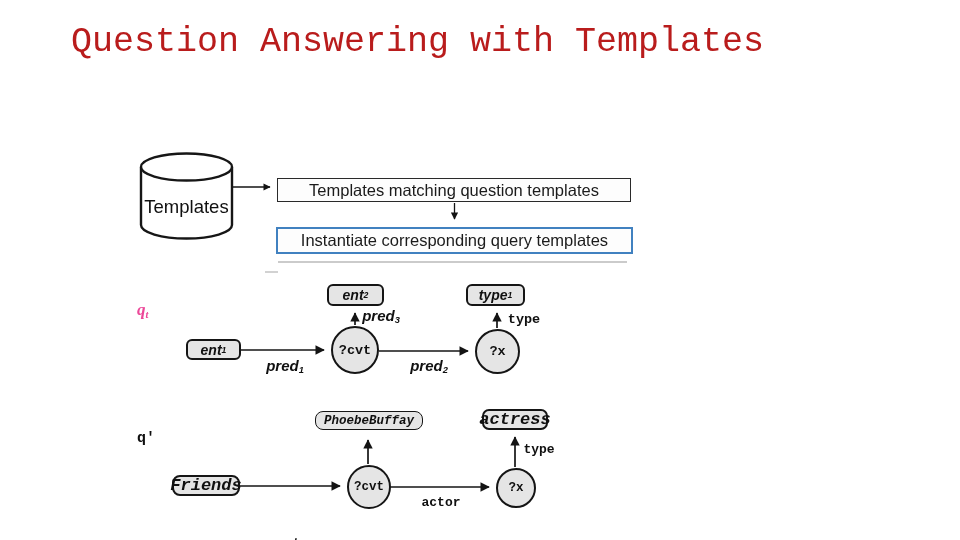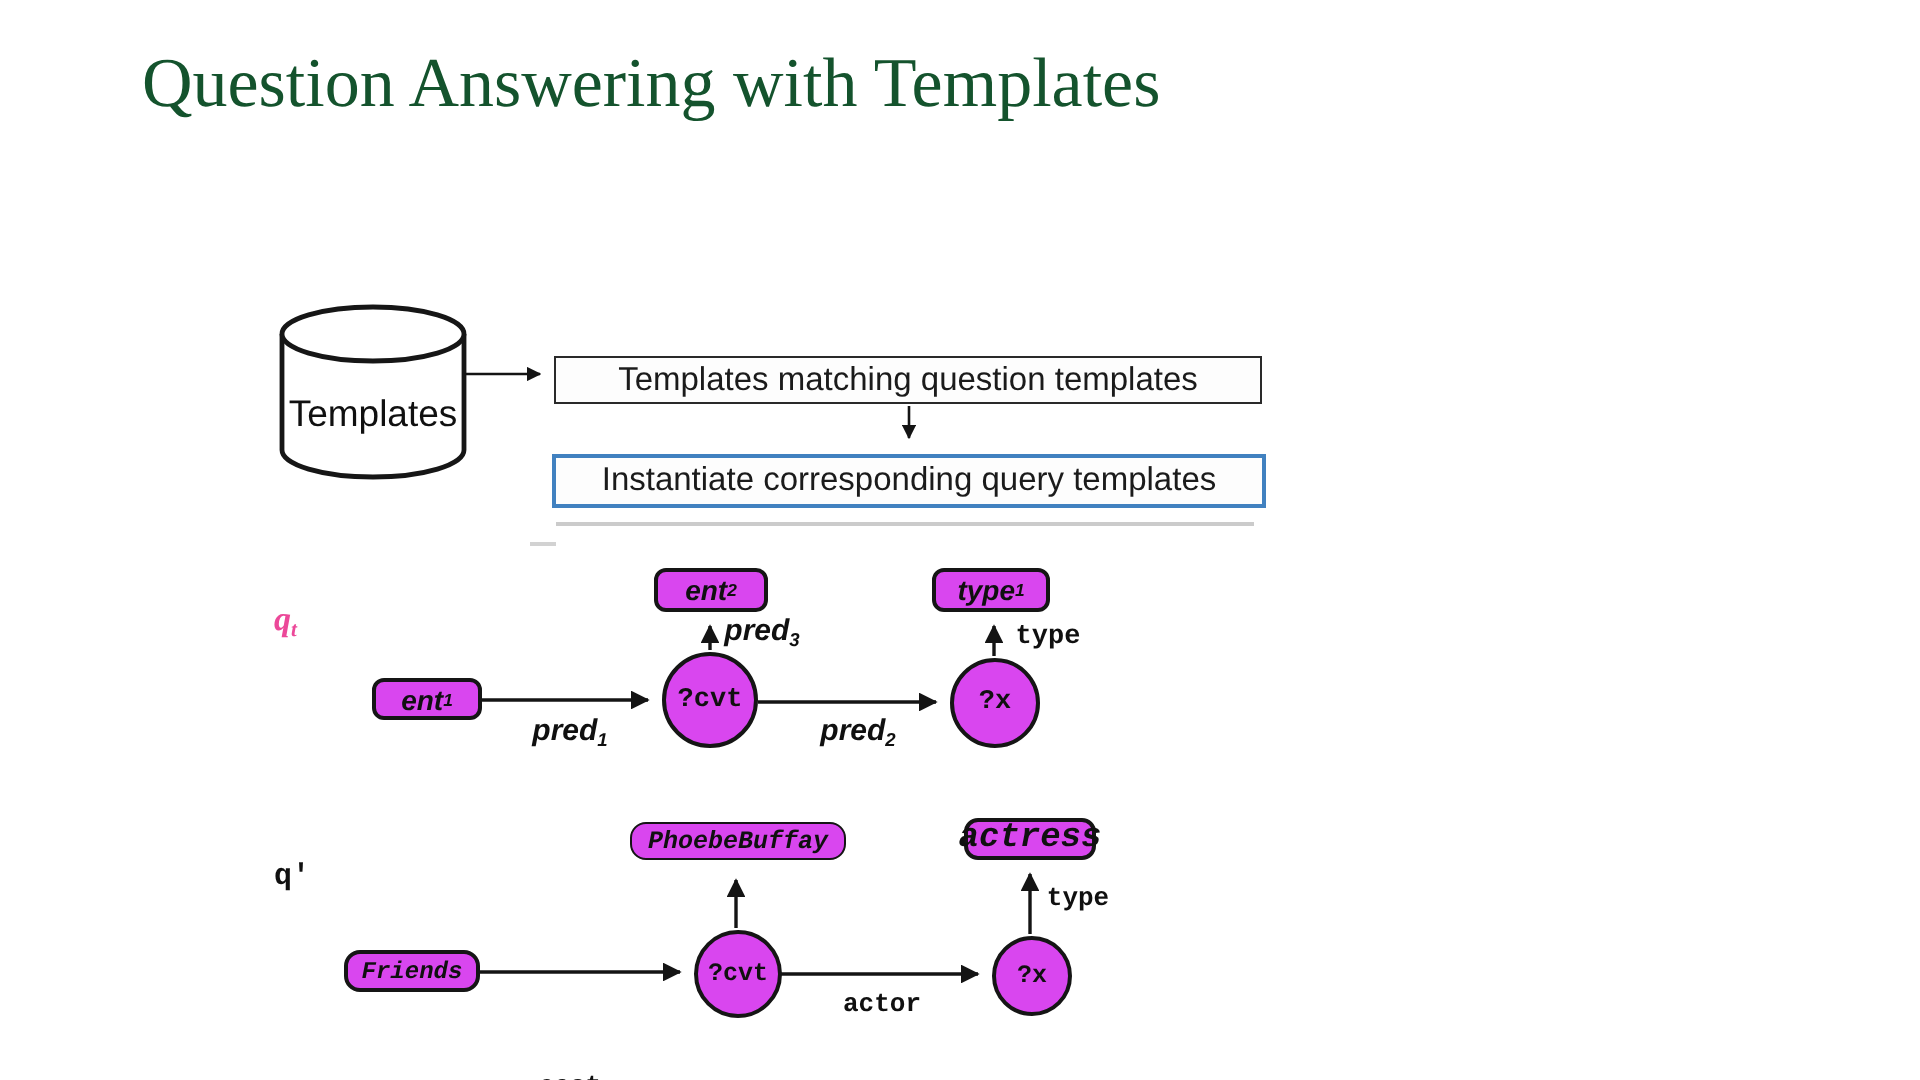--- a/index.html
+++ b/index.html
@@ -4,22 +4,22 @@
 <style>
   html,body { margin:0; padding:0; background:#fff; }
   .slide {
     position:relative; width:960px; height:540px; background:#ffffff;
     font-family:"Liberation Sans", sans-serif; overflow:hidden;
   }
   svg.layer { position:absolute; left:0; top:0; width:960px; height:540px; }
 
   .title {
     position:absolute; left:71px; top:22px; margin:0;
-    font-size:35px; font-weight:400; color:#14532d; letter-spacing:0px;
-    font-family:Liberation Serif, serif; white-space:nowrap;text-align:right;
+    font-size:35px; font-weight:400; color:#b91c1c; letter-spacing:0px;
+    font-family:Liberation Mono, monospace; white-space:nowrap;text-align:right;
   }
   .question {
     position:absolute; left:103px; top:105px;
     font-size:19px; color:#131313; letter-spacing:0.3px; white-space:nowrap;
   }
 
   .cyl-label {
     position:absolute; left:141px; top:196px; width:91px; text-align:center;
     font-size:18.5px; color:#101010;
   }
@@ -27,21 +27,21 @@
   .flowbox {
     position:absolute; background:#fdfdfd; text-align:center; color:#1b1b1b;
     font-size:16.5px; white-space:nowrap;
   }
   .step1 { left:277px; top:178px; width:352px; height:22px; line-height:22px; border:1.5px solid #2a2a2a; }
   .step2 { left:276px; top:227px; width:353px; height:23px; line-height:23px; border:2px solid #4181c0; }
   .shadow-line { position:absolute; left:278px; top:261px; width:349px; height:2px; background:#cbcbcb; }
   .shadow-dash { position:absolute; left:265px; top:271px; width:13px; height:2px; background:#d2d2d2; }
 
   .node {
-    position:absolute; background:#d946ef; border:2px solid #151515;
+    position:absolute; background:#e5e5e5; border:2px solid #151515;
     display:flex; align-items:center; justify-content:center; white-space:nowrap;
   }
   .rect { border-radius:6px;font-style:italic; }
   .circ { border-radius:50%; }
 
   .it  { font-family:"Liberation Sans", sans-serif; font-style:italic; font-weight:bold; color:#101010; }
   .mo  { font-family:"Liberation Mono","DejaVu Sans Mono", monospace; font-weight:bold; color:#101010; }
   .sb  { font-size:0.62em; vertical-align:-0.28em; }
 
   .elbl { position:absolute; transform:translate(-50%,-50%); white-space:nowrap; color:#101010; }
@@ -120,21 +120,21 @@
   <div class="elbl it" style="left:285px;top:366px;font-size:15px;"><span>pred</span><span class="sb">1</span></div>
 
   <div class="elbl it" style="left:381px;top:316px;font-size:15px;"><span>pred</span><span class="sb">3</span></div>
 
   <div class="elbl it" style="left:429px;top:366px;font-size:15px;"><span>pred</span><span class="sb">2</span></div>
 
   <div class="elbl mo" style="left:524px;top:319px;font-size:13.5px;">type</div>
 
   <div class="qname-i">q'</div>
 
-  <div class="node rect mo" style="left:172px;top:475px;width:64px;height:17px;font-size:12px;border-radius:8px;">Friends</div>
+  <div class="node rect mo" style="left:172px;top:475px;width:64px;height:17px;font-size:17px;border-radius:8px;">Friends</div>
 
   <div class="node rect mo" style="left:315px;top:411px;width:106px;height:17px;font-size:12.5px;border-radius:8px;border-width:1.6px;">PhoebeBuffay</div>
 
   <div class="node rect mo" style="left:482px;top:409px;width:62px;height:17px;font-size:17px;border-radius:7px;">actress</div>
 
   <div class="node circ mo" style="left:347px;top:465px;width:40px;height:40px;font-size:12.5px;">?cvt</div>
 
   <div class="node circ mo" style="left:496px;top:468px;width:36px;height:36px;font-size:12.5px;">?x</div>
 
   <div class="elbl mo" style="left:285px;top:503px;font-size:13px;margin-top:40px;">cast</div>

